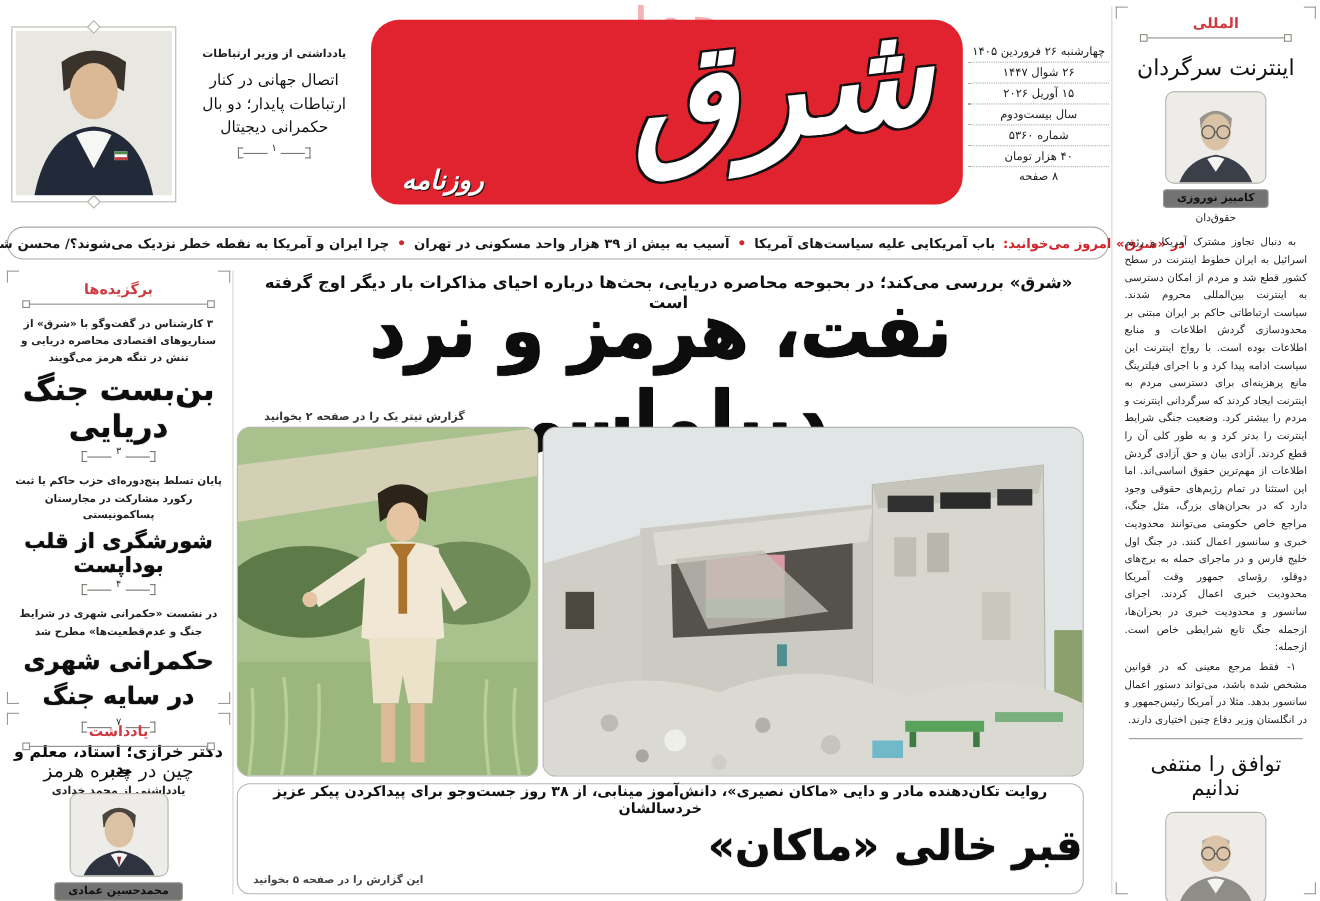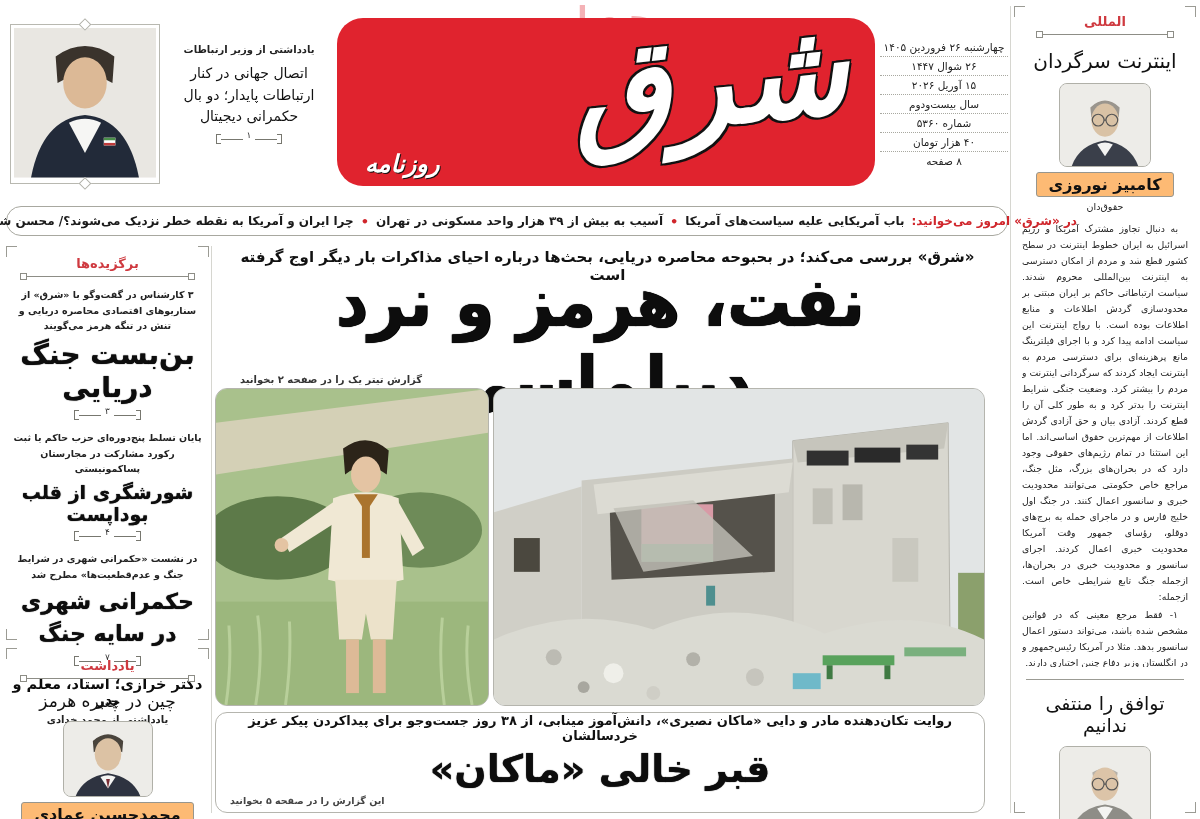--- a/index.html
+++ b/index.html
@@ -54,28 +54,28 @@
 
   
   .photo { position:absolute; top:388px; height:318px; border:1px solid #b5b5ae; border-radius:12px; overflow:hidden; background:#dfe3e4; }
   #photoBoy { left:215px; width:274px; }
   #photoRubble { left:493px; width:492px; }
   .photo svg { display:block; width:100%; height:100%; }
 
   
   #capBox { position:absolute; top:712px; left:215px; width:770px; height:101px; border:1px solid #b5b5ae; border-radius:12px; background:#fff; }
   #capBox .cap { text-align:center; font-size:13px; font-weight:bold; color:#111; }
-  #capBox .hd { margin-top:4px; text-align:center; font-size:38px; font-weight:900; color:#0d0d0d; text-shadow:0 0 1px #000; }
+  #capBox .hd { margin-top:4px; font-size:38px; font-weight:900; color:#0d0d0d; text-shadow:0 0 1px #000; }
   #capBox .more { position:absolute; left:14px; bottom:6px; font-size:9.5px; font-weight:bold; color:#444; }
 
   
   #rcol { position:absolute; top:6px; left:1014px; width:182px; height:807px; padding:8px 8px 0; }
   #rcol .title-ed { text-align:center; font-size:20px; color:#111; margin-top:14px; }
   .portrait { display:block; margin:10px auto 0; border:1px solid #b0b0a8; border-radius:8px; background:#edece8; overflow:hidden; }
-  .namebadge { border:1px solid #97968e; background:#fdba74; border-radius:3px; padding:2px 12px; font-size:16px; font-weight:bold; width:max-content; margin:5px auto 0; color:#111; }
+  .namebadge { border:1px solid #97968e; background:#737373; border-radius:3px; padding:2px 12px; font-size:10px; font-weight:bold; width:max-content; margin:5px auto 0; color:#111; }
   .role { text-align:center; font-size:9.5px; color:#222; margin-top:4px; }
   #edBody { margin-top:9px; font-size:9.3px; line-height:1.72; text-align:justify; color:#222; height:446px; overflow:hidden; }
   #edBody p { margin-bottom:2px; text-indent:10px; }
   #rcol .divider { border-top:1px solid #9b9b94; margin:12px 4px 0; }
   #opedTitle { text-align:center; font-size:19px; color:#111; margin-top:12px; }
 
   
   .lbox { position:absolute; left:6px; width:203px; }
   #highlights { top:246px; height:394px; padding-top:10px; }
   #notebox { top:648px; height:165px; padding-top:10px; }

